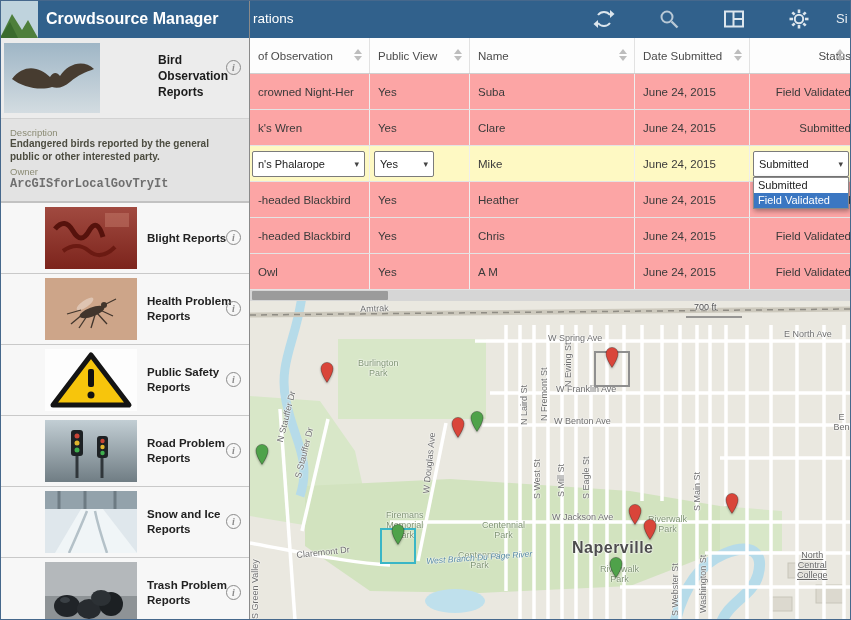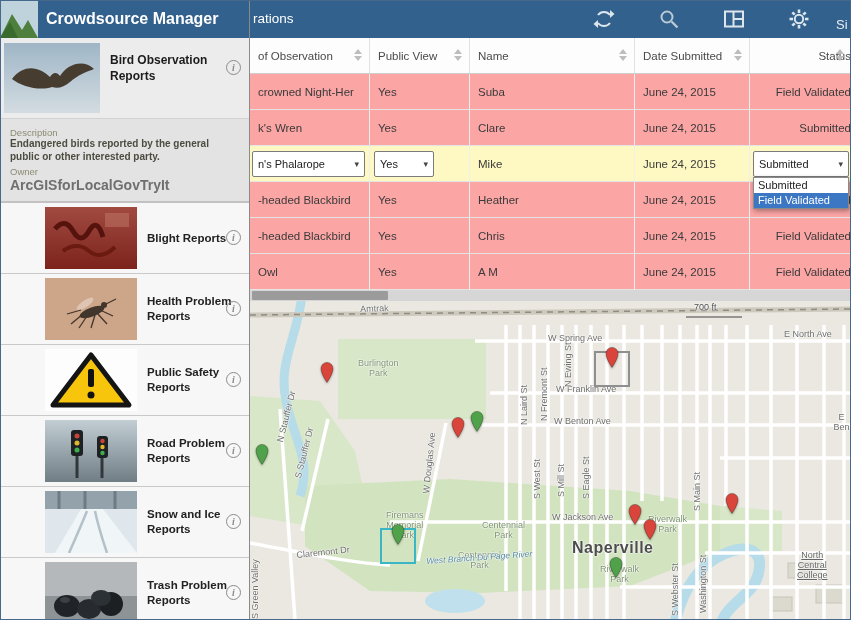--- a/index.html
+++ b/index.html
@@ -8,21 +8,21 @@
     font-family:"Liberation Sans","DejaVu Sans",sans-serif;
     background:#fff;
   }
   .frame { position:absolute; inset:0; border:1px solid #46688c; pointer-events:none; z-index:60; }
 
   
   .topbar { position:absolute; left:0; top:0; width:851px; height:38px; background:#31618C; z-index:5; }
   .tb-title { position:absolute; left:253px; top:0; line-height:38px; color:#fff; font-size:13.5px; }
   .tb-icon { position:absolute; top:8px; width:22px; height:22px; display:block; cursor:pointer; }
   .tb-icon.i1 { left:593px; } .tb-icon.i2 { left:658px; } .tb-icon.i3 { left:723px; } .tb-icon.i4 { left:788px; }
-  .tb-signin { position:absolute; left:836px; top:6px; line-height:38px; color:#e8eef3; font-size:13px; cursor:pointer; }
+  .tb-signin { position:absolute; left:836px; top:0; line-height:38px; color:#e8eef3; font-size:13px; cursor:pointer; }
 
   
   .grid { position:absolute; left:250px; top:38px; width:601px; height:263px; background:#fff; z-index:4; }
   .thead { display:flex; height:36px; border-bottom:1px solid #cfcfcf; background:#fdfdfd; box-sizing:border-box; }
   .th { position:relative; display:flex; align-items:center; padding-left:8px; box-sizing:border-box;
         font-size:11.5px; color:#4a4a4a; border-right:1px solid #e2e2e2; cursor:pointer; }
   .c1 { width:120px; } .c2 { width:100px; } .c3 { width:165px; } .c4 { width:115px; } .c5 { width:101px; border-right:none;justify-content:flex-end; }
   .sort { position:absolute; right:6px; top:50%; margin-top:-7px; width:9px; }
   .sort i { display:block; width:0; height:0; border-left:4px solid transparent; border-right:4px solid transparent; }
   .sort i.up { border-bottom:5px solid #bdbdbd; margin-bottom:2px; }
@@ -61,27 +61,27 @@
   .map-label.scale { color:#4c4c4c; }
   .map-marker { position:absolute; width:16px; height:24px; z-index:8; cursor:pointer; filter:drop-shadow(0 1px 1px rgba(0,0,0,0.35)); }
   .selection-box { position:absolute; width:36px; height:36px; border:2px solid #8f8f8f; box-sizing:border-box; z-index:7; }
 
   
   .sidebar { position:absolute; left:0; top:0; width:250px; height:620px; background:#f7f7f7;
              border-right:1px solid #8a8a8a; z-index:30; box-sizing:border-box; }
   .sb-header { height:38px; background:#31618C; display:flex; align-items:center; }
   .sb-logo { width:38px; height:38px; flex:0 0 38px; }
   .sb-title { color:#fff; font-size:16px; font-weight:bold; padding-left:8px; white-space:nowrap; }
-  .sb-selected { position:relative; height:80px; background:#ececec; border-bottom:1px solid #d2d2d2; display:flex; cursor:pointer; }
+  .sb-selected { position:relative; height:80px; background:#ececec; border-bottom:1px solid #d2d2d2; display:flex; cursor:pointer;gap:48px; }
   .sb-selected .thumb { margin:5px 0 0 4px; width:96px; height:70px; flex:0 0 96px; }
   .sb-selected .sel-title { font-size:12px; font-weight:bold; color:#1c1c1c; padding:14px 4px 0 10px; line-height:1.35; width:108px; }
   .sb-desc { height:84px; background:#e3e3e3; padding:5px 10px; box-sizing:border-box; border-bottom:2px solid #c2c2c2; }
   .sb-desc .lbl { font-size:9.5px; color:#8b8b74; margin-top:3px; }
   .sb-desc .val { font-size:10px; font-weight:bold; color:#4c4c40; line-height:1.25; }
-  .sb-desc .owner-val { font-size:14px; font-weight:bold; color:#6f6f6f; }
+  .sb-desc .owner-val { font-size:12px; font-weight:bold; color:#6f6f6f;font-family:Liberation Mono, monospace; }
   .sb-item { position:relative; height:70px; border-bottom:1px solid #c9c9c9; background:#f7f7f7; display:flex; align-items:center; cursor:pointer;padding-left:41px; }
   .sb-item .thumb { margin-left:4px; width:92px; height:62px; flex:0 0 92px; }
   .sb-item .item-label { font-size:11.5px; font-weight:bold; color:#222; padding-left:10px; width:112px; line-height:1.3; }
   .thumb svg { display:block; width:100%; height:100%; }
   .info { position:absolute; right:8px; top:50%; margin-top:-8px; width:15px; height:15px; border:1.5px solid #8b8b8b;
           border-radius:50%; color:#8b8b8b; font-family:"Liberation Serif","DejaVu Serif",serif; font-style:italic;
           font-weight:bold; font-size:10px; text-align:center; line-height:14px; box-sizing:border-box; cursor:pointer; }
   .sb-selected .info { top:22px; margin-top:0; }
 </style>
 </head>

